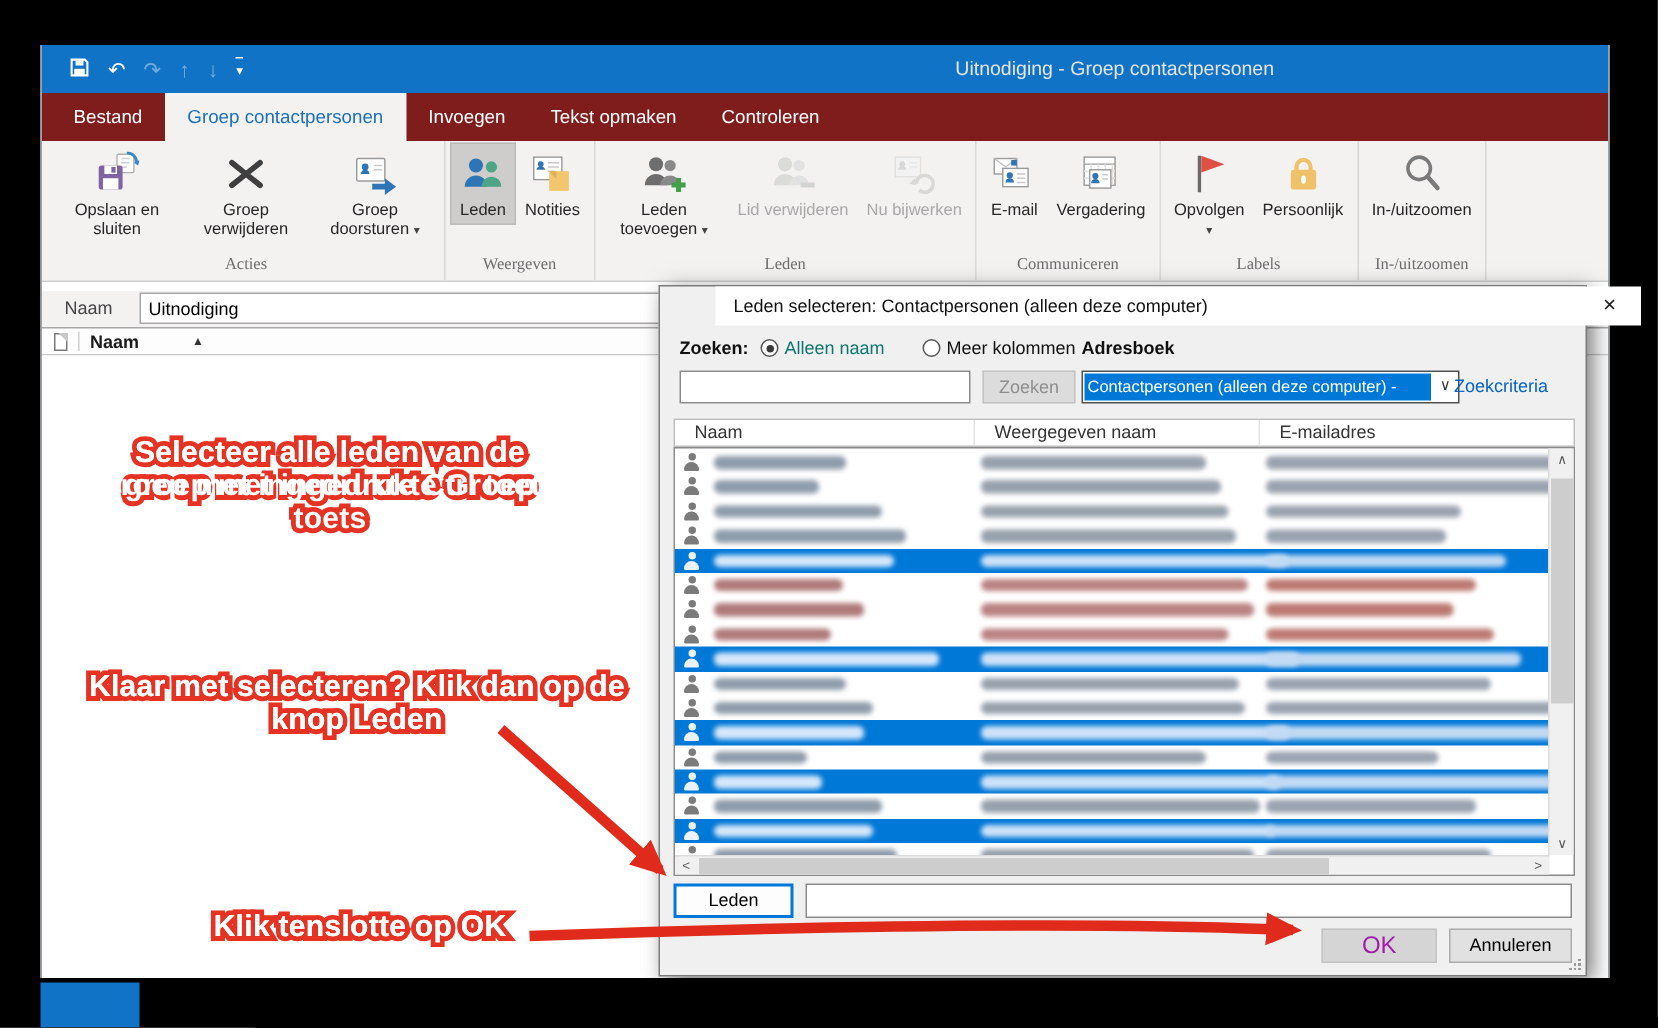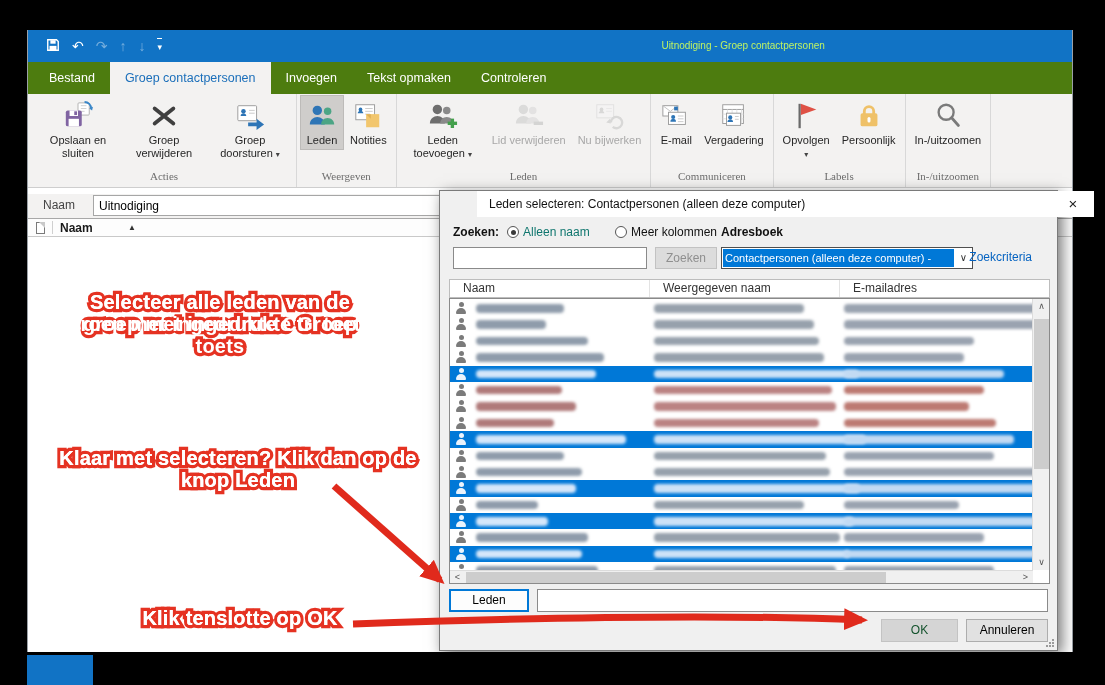--- a/index.html
+++ b/index.html
@@ -6,22 +6,22 @@
   *{box-sizing:border-box;font-family:"Liberation Sans","DejaVu Sans",sans-serif;}
   .canvas{position:relative;width:1105px;height:685px;background:#000;overflow:hidden;}
 
   
   .app-window{position:absolute;left:27px;top:30px;width:1046px;height:622px;background:#fff;border-left:1px solid #9aa0a6;border-right:1px solid #9aa0a6;}
   .titlebar{position:absolute;left:0;top:0;width:100%;height:32px;background:#1173c5;}
   .qat{position:absolute;left:18px;top:0;height:32px;display:flex;align-items:center;gap:12px;}
   .qat .g{color:#fff;font-size:14px;line-height:14px;cursor:default;}
   .qat .dim{color:rgba(255,255,255,.42);}
   .qat .custom{font-size:9px;border-top:1.5px solid #fff;padding-top:1px;}
-  .wtitle{position:absolute;left:68.5%;top:0;transform:translateX(-50%);height:32px;line-height:32px;color:#bef264;font-size:10px;white-space:nowrap;}
-  .tabs{position:absolute;left:0;top:32px;width:100%;height:32px;background:#4d7c0f;display:flex;padding-left:6px;}
+  .wtitle{position:absolute;left:68.5%;top:0;transform:translateX(-50%);height:32px;line-height:32px;color:#e5e5e5;font-size:13px;white-space:nowrap;}
+  .tabs{position:absolute;left:0;top:32px;width:100%;height:32px;background:#7f1d1d;display:flex;padding-left:6px;}
   .tab{height:32px;line-height:32px;padding:0 15px;color:#fff;font-size:12.5px;white-space:nowrap;cursor:default;}
   .tab.active{background:#f3f2f1;color:#1b6fba;}
 
   
   .ribbon{position:absolute;left:0;top:64px;width:100%;height:94px;background:#f3f2f1;border-bottom:1px solid #cecece;display:flex;padding-left:4px;}
   .rgroup{display:flex;flex-direction:column;border-right:1px solid #d8d8d8;padding:0 3px;}
   .rbtns{height:74px;display:flex;align-items:flex-start;}
   .rgl{height:18px;line-height:16px;text-align:center;font-size:11px;color:#6d6d6d;font-family:Liberation Serif, serif;}
   .rbtn{display:flex;flex-direction:column;align-items:center;padding:4px 5px 2px 5px;margin-top:1px;border:1px solid transparent;}
   .rbtn.toggled{background:#cfcdcb;border-color:#bdbbb9;}
@@ -98,21 +98,21 @@
   .vsb .thumb{position:absolute;left:1px;width:15px;top:20px;height:150px;background:#cdcdcd;}
   .hsb{position:absolute;left:0;bottom:0;width:583px;height:13px;background:#f0f0f0;border-top:1px solid #dcdcdc;}
   .hsb .arr{position:absolute;top:0;width:15px;height:13px;text-align:center;font-size:9px;color:#555;line-height:12px;}
   .hsb .arr.lf{left:0;}.hsb .arr.rt{right:0;}
   .hsb .thumb{position:absolute;top:1px;left:16px;width:420px;height:11px;background:#cdcdcd;}
 
   .members-row{position:absolute;left:9px;top:398px;right:9px;height:23px;}
   .members-btn{position:absolute;left:0;top:0;width:80px;height:23px;background:#fdfdfd;border:2px solid #0078d7;text-align:center;line-height:19px;font-size:12px;color:#000;}
   .members-input{position:absolute;left:88px;top:0;right:0;height:23px;border:1px solid #8a8a8a;background:#fff;font-size:12px;padding:0 4px;}
   .ok-row{position:absolute;left:9px;top:428px;right:9px;height:23px;}
-  .btn-ok{position:absolute;left:432px;top:0;width:77px;height:23px;background:#d5d5d5;border:1px solid #c3c3c3;color:#14532d;text-align:center;line-height:21px;font-size:12px;}
+  .btn-ok{position:absolute;left:432px;top:0;width:77px;height:23px;background:#d5d5d5;border:1px solid #c3c3c3;color:#a21caf;text-align:center;line-height:21px;font-size:16px;}
   .btn-cancel{position:absolute;right:0;top:0;width:82px;height:23px;background:#e1e1e1;border:1px solid #adadad;color:#000;text-align:center;line-height:21px;font-size:12px;}
   .grip{position:absolute;right:3px;bottom:3px;width:8px;height:8px;
         background:radial-gradient(circle 1px at 7px 1px,#9a9a9a 99%,transparent),radial-gradient(circle 1px at 7px 4px,#9a9a9a 99%,transparent),radial-gradient(circle 1px at 4px 4px,#9a9a9a 99%,transparent),radial-gradient(circle 1px at 7px 7px,#9a9a9a 99%,transparent),radial-gradient(circle 1px at 4px 7px,#9a9a9a 99%,transparent),radial-gradient(circle 1px at 1px 7px,#9a9a9a 99%,transparent);}
 
   .arrows{position:absolute;left:0;top:0;width:1105px;height:685px;z-index:30;pointer-events:none;}
   .blue-patch{position:absolute;left:27px;top:655px;width:66px;height:30px;background:#1173c5;z-index:1;}
 </style>
 </head>
 <body>
 

